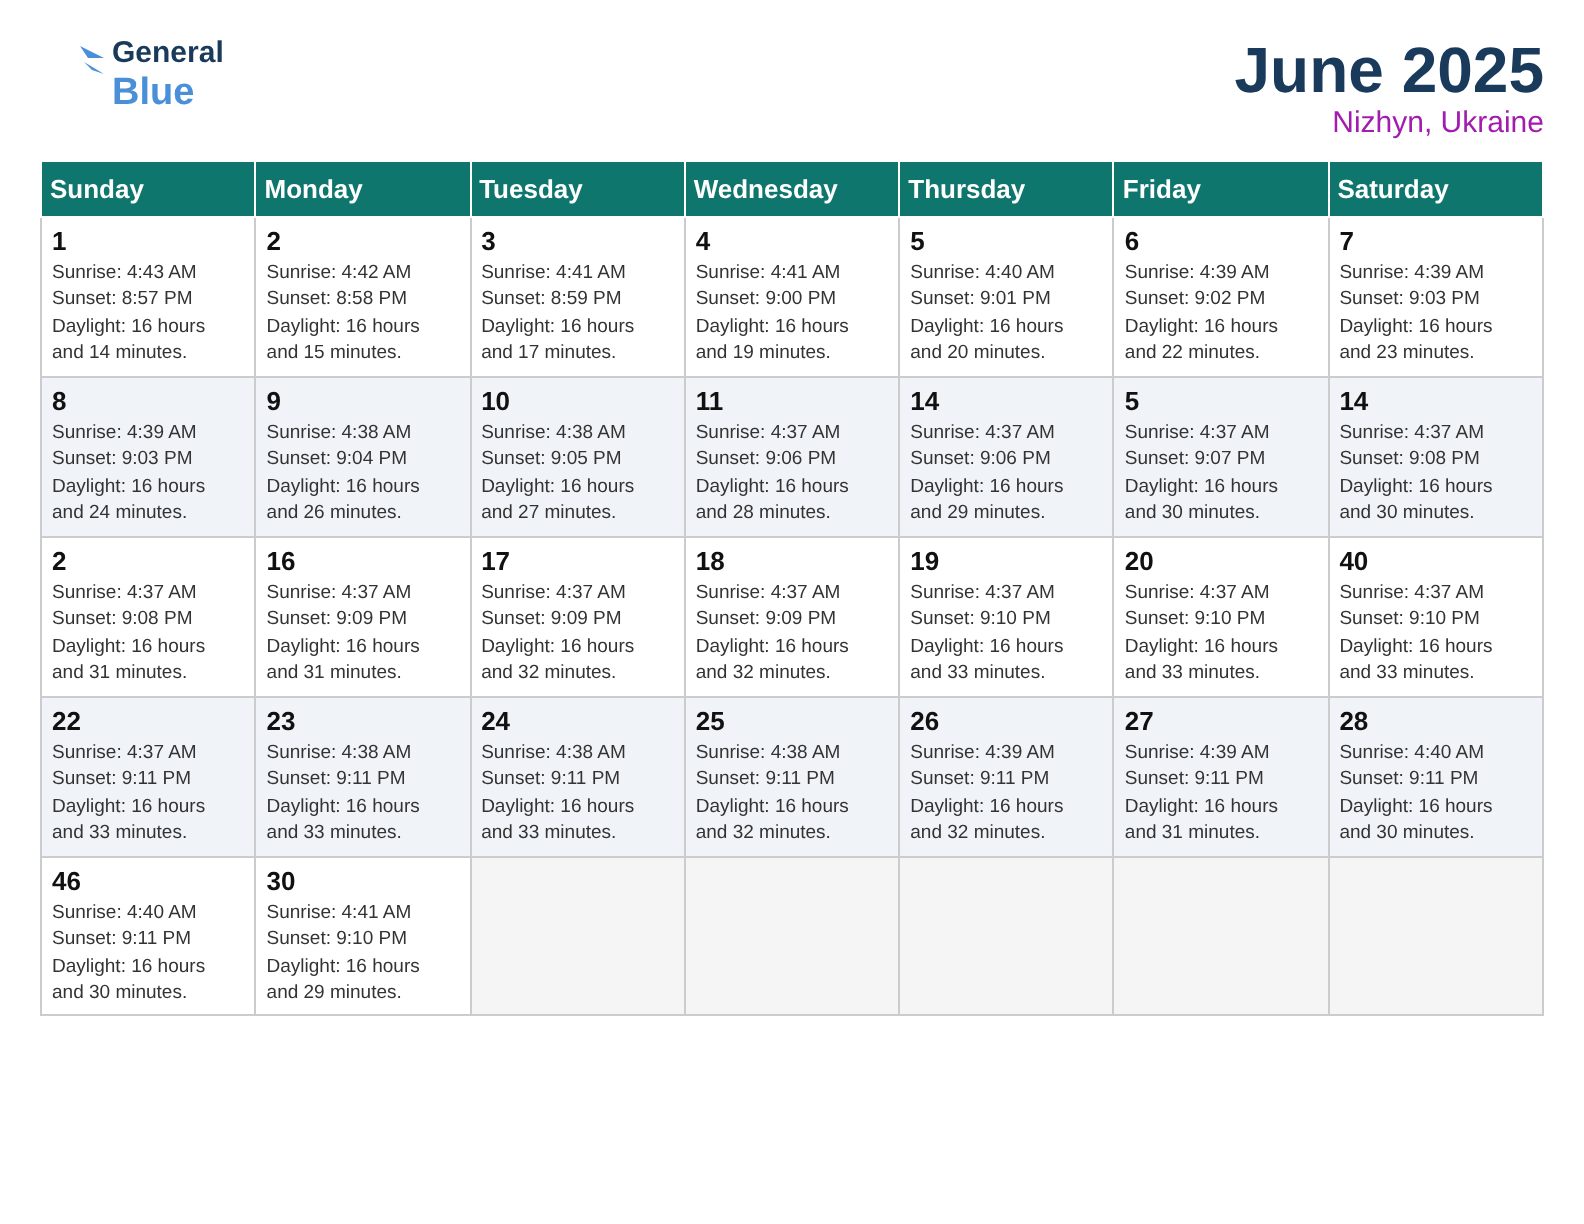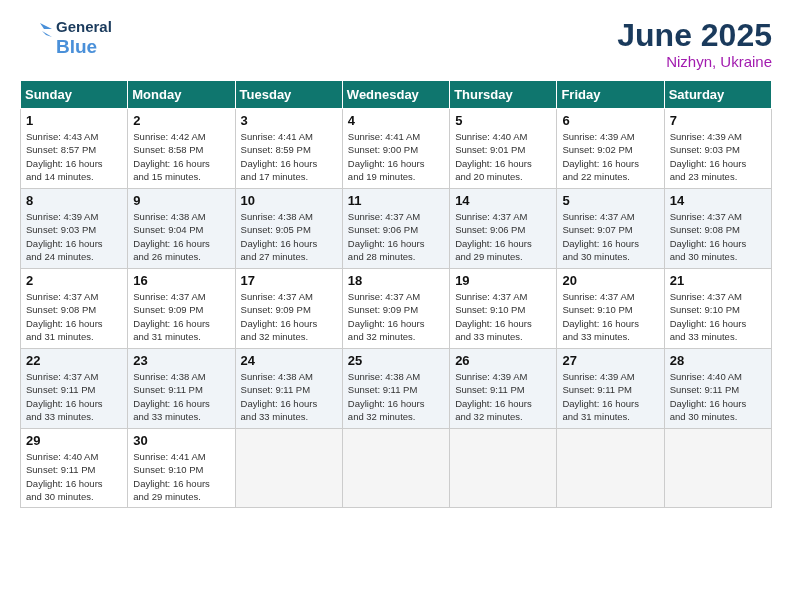--- a/index.html
+++ b/index.html
@@ -204,21 +204,21 @@
           </td>
           <td>
             <span class="day-num">19</span>
             <div class="cell-text">Sunrise: 4:37 AM<br>Sunset: 9:10 PM<br>Daylight: 16 hours<br>and 33 minutes.</div>
           </td>
           <td>
             <span class="day-num">20</span>
             <div class="cell-text">Sunrise: 4:37 AM<br>Sunset: 9:10 PM<br>Daylight: 16 hours<br>and 33 minutes.</div>
           </td>
           <td>
-            <span class="day-num">21</span>
+            <span class="day-num">40</span>
             <div class="cell-text">Sunrise: 4:37 AM<br>Sunset: 9:10 PM<br>Daylight: 16 hours<br>and 33 minutes.</div>
           </td>
         </tr>
         <tr>
           <td>
             <span class="day-num">22</span>
             <div class="cell-text">Sunrise: 4:37 AM<br>Sunset: 9:11 PM<br>Daylight: 16 hours<br>and 33 minutes.</div>
           </td>
           <td>
             <span class="day-num">23</span>
@@ -240,21 +240,21 @@
             <span class="day-num">27</span>
             <div class="cell-text">Sunrise: 4:39 AM<br>Sunset: 9:11 PM<br>Daylight: 16 hours<br>and 31 minutes.</div>
           </td>
           <td>
             <span class="day-num">28</span>
             <div class="cell-text">Sunrise: 4:40 AM<br>Sunset: 9:11 PM<br>Daylight: 16 hours<br>and 30 minutes.</div>
           </td>
         </tr>
         <tr class="last-row">
           <td>
-            <span class="day-num">29</span>
+            <span class="day-num">46</span>
             <div class="cell-text">Sunrise: 4:40 AM<br>Sunset: 9:11 PM<br>Daylight: 16 hours<br>and 30 minutes.</div>
           </td>
           <td>
             <span class="day-num">30</span>
             <div class="cell-text">Sunrise: 4:41 AM<br>Sunset: 9:10 PM<br>Daylight: 16 hours<br>and 29 minutes.</div>
           </td>
           <td class="empty-cell"></td>
           <td class="empty-cell"></td>
           <td class="empty-cell"></td>
           <td class="empty-cell"></td>

